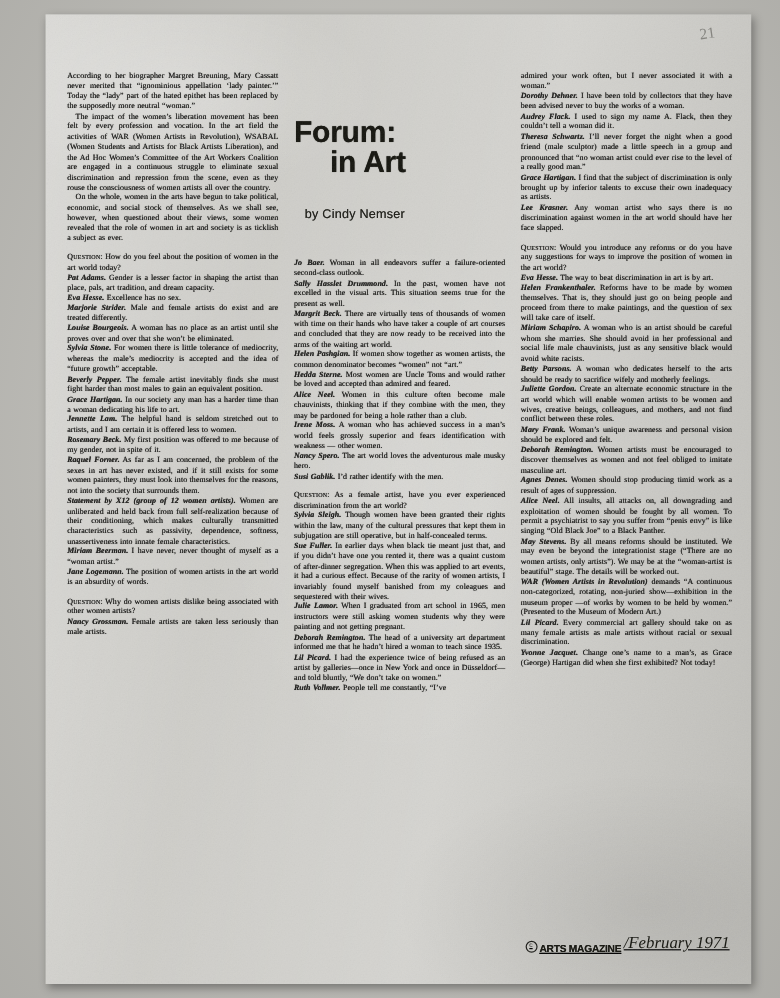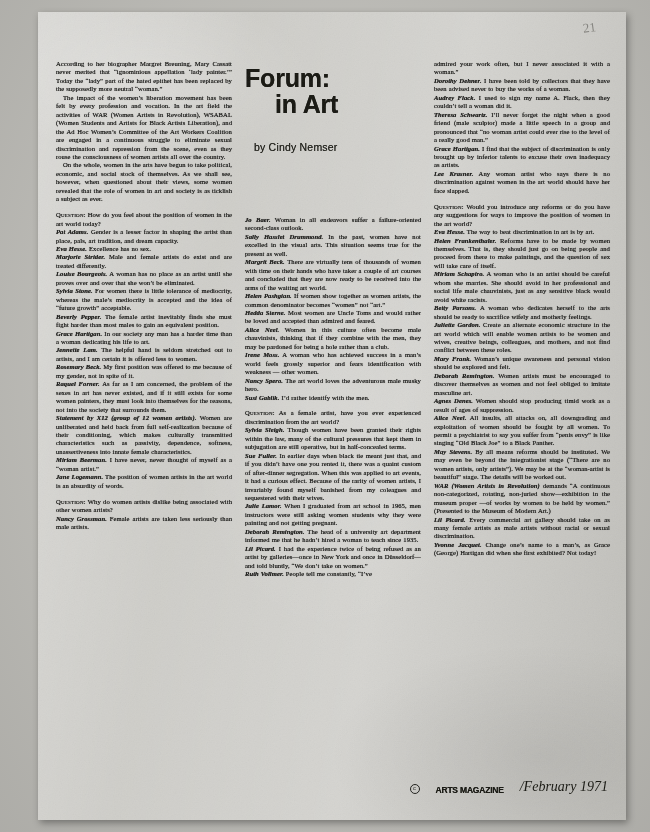--- a/index.html
+++ b/index.html
@@ -64,21 +64,21 @@
     hyphens:none;
   }
   p.indent{text-indent:7px;}
   p.q{margin-top:7.5px;}
   .sc{font-variant:small-caps;letter-spacing:.03em;}
   .nm{font-style:italic;font-weight:bold;}
 
   
   .masthead{
     height:150px;
-    display:flex;flex-direction:column;justify-content:flex-start;
+    display:flex;flex-direction:column;justify-content:center;
     padding-top:6px;
   }
   .mh-title{
     font-family:"Liberation Sans",sans-serif;
     font-weight:bold;
     font-size:25px;
     line-height:25.5px;
     color:#15150f;
     letter-spacing:-0.2px;
     text-shadow:0 0 .6px rgba(20,20,16,.9);
@@ -89,22 +89,23 @@
     margin-top:24px;padding-left:9px;
     font-family:"Liberation Sans",sans-serif;
     font-size:10.5px;color:#20201a;
     letter-spacing:.2px;
     text-shadow:0 0 .5px rgba(30,30,26,.8);
   }
 
   
   .footer{
     position:absolute;right:2px;bottom:0px;
-    display:flex;align-items:flex-end;gap:16px;
+    display:flex;align-items:flex-end;gap:2px;
     white-space:nowrap;
+    text-decoration:underline;
   }
   .copyright{
     display:inline-block;width:8px;height:8px;border-radius:50%;
     border:1px solid #1e1e1a;font-size:5.6px;line-height:7px;text-align:center;
     color:#1e1e1a;font-family:"Liberation Sans",sans-serif;
     margin-bottom:1px;
   }
   .mag{
     font-family:"Liberation Sans",sans-serif;font-weight:bold;
     font-size:8.5px;color:#15150f;letter-spacing:-.2px;

